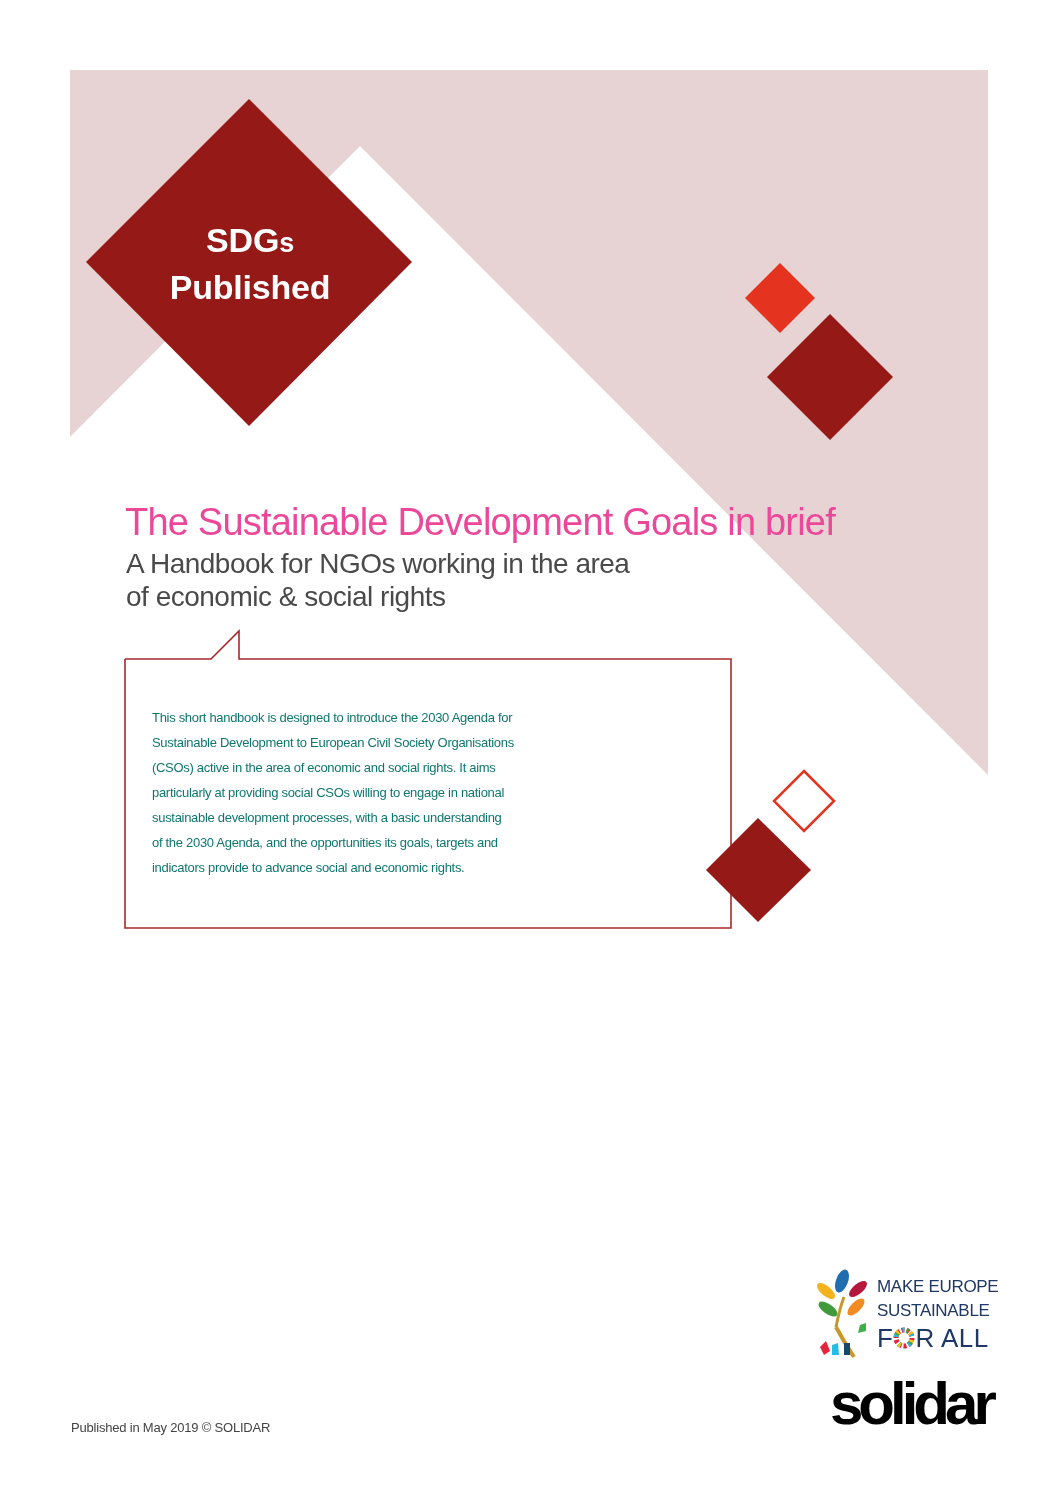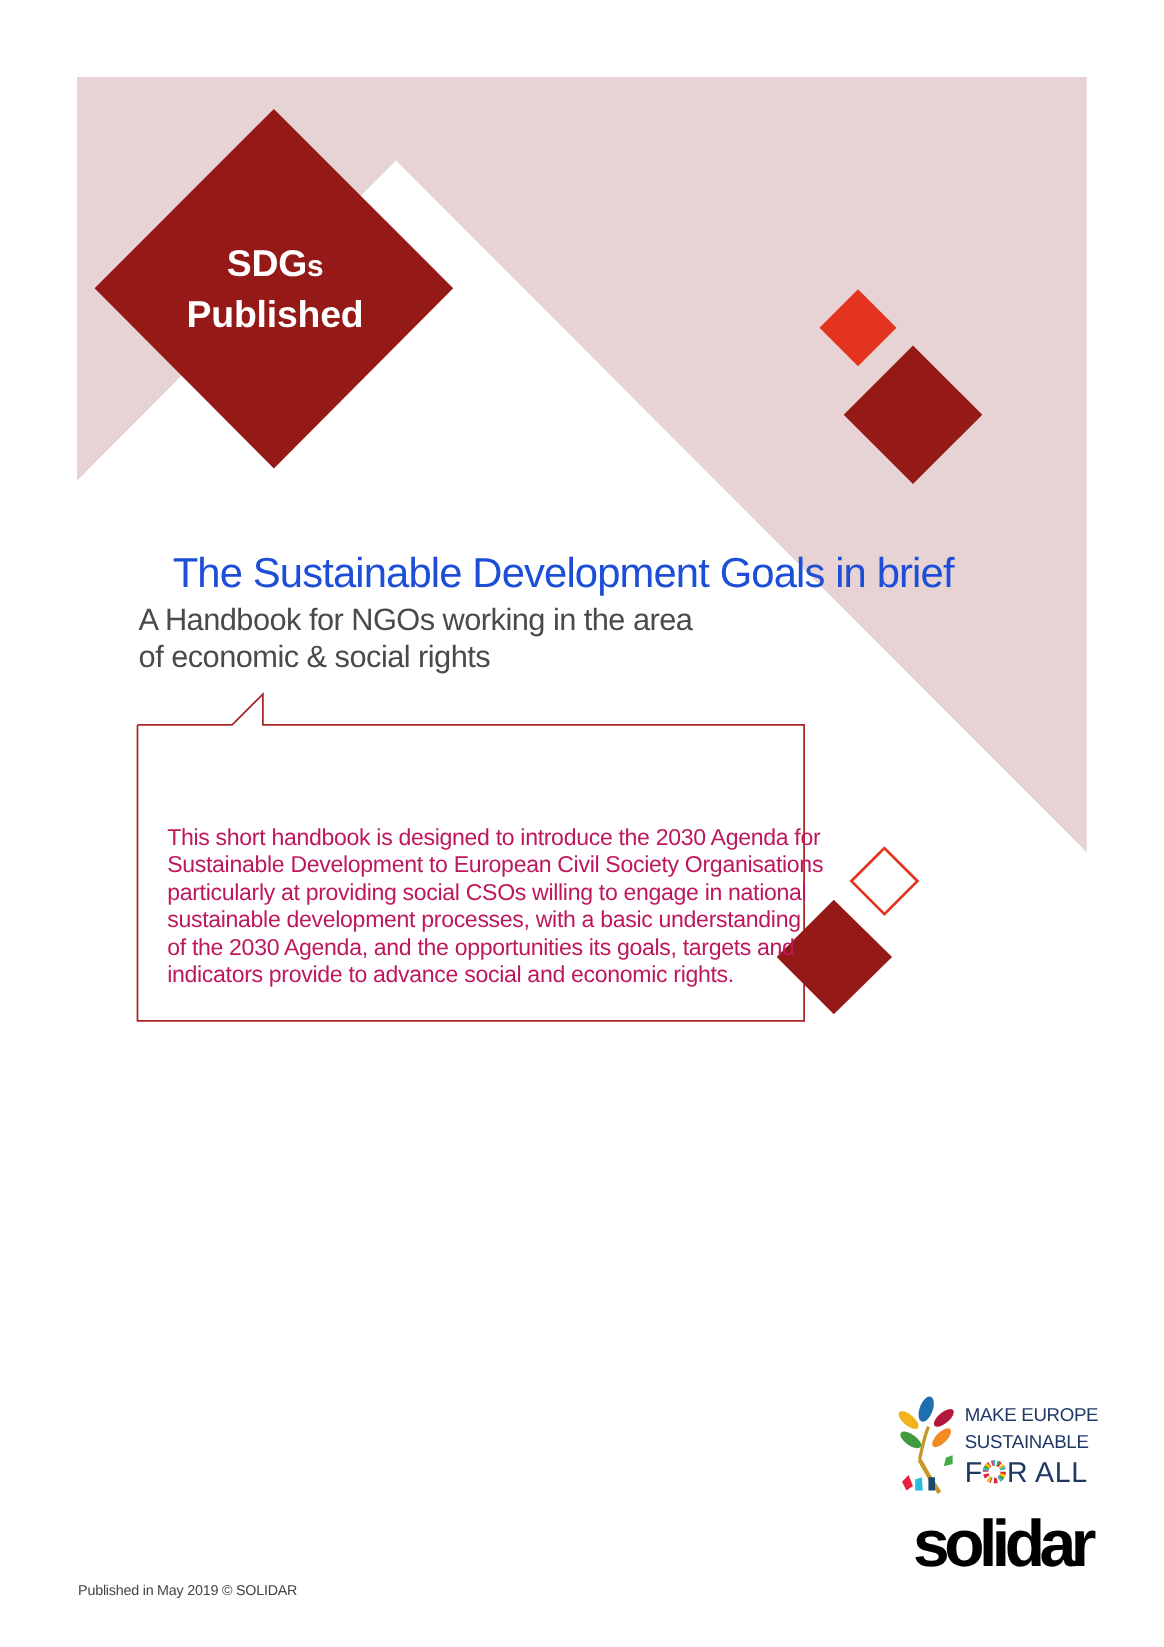--- a/index.html
+++ b/index.html
@@ -9,35 +9,35 @@
       font-family: "Liberation Sans", sans-serif;
     }
     .abs { position: absolute; }
     #bg-shape { left: 0; top: 0; width: 1058px; height: 1497px; }
     .diamond-text {
       left: 100px; top: 218px; width: 300px; text-align: center;
       color: #ffffff; font-size: 34px; line-height: 44px; letter-spacing: -0.2px; font-weight: bold;
     }
     .diamond-text .small-s { font-size: 27px; }
     .title {
-      left: 125px; top: 500px; color: #1d4ed8;
-      font-size: 38px; letter-spacing: -0.8px; white-space: nowrap; line-height: 44px; margin-left: 32px;
+      left: 125px; top: 500px; color: #ec4899;
+      font-size: 38px; letter-spacing: -0.8px; white-space: nowrap; line-height: 44px;
     }
     .subtitle {
       left: 126px; top: 547px; color: #4a4a4a;
       font-size: 28px; letter-spacing: -0.5px; line-height: 33px; white-space: nowrap;
     }
     #callout { left: 0; top: 0; width: 1058px; height: 1497px; }
     .callout-text {
-      left: 152px; top: 705px; width: 560px; color: #be185d;
-      font-size: 21px; line-height: 25px; letter-spacing: -0.3px; margin-top: 44px;
+      left: 152px; top: 705px; width: 560px; color: #0f766e;
+      font-size: 13px; line-height: 25px; letter-spacing: -0.3px;
     }
     .callout-text span { display: block; white-space: nowrap; }
     .published {
-      left: 71px; top: 1420px; color: #444; font-size: 13px; letter-spacing: -0.2px; margin-top: 18px;
+      left: 71px; top: 1420px; color: #444; font-size: 13px; letter-spacing: -0.2px;
     }
     .mesfa-text {
       left: 877px; top: 1275px; color: #1f3864; font-weight: normal;
       font-size: 17px; line-height: 24px; letter-spacing: -0.3px;
     }
     .mesfa-text .big { font-size: 26px; line-height: 30px; letter-spacing: 0.5px; }
     .solidar {
       left: 810px; top: 1372px; color: #000; font-weight: bold;
       font-size: 60px; letter-spacing: -5px; line-height: 64px;
       transform: scaleX(1.0);
@@ -70,20 +70,21 @@
 
 <svg id="callout" class="abs" viewBox="0 0 1058 1497" width="1058" height="1497">
   <polyline points="125,659 125,928 731,928 731,659 239,659 239,631 211,659 125,659" fill="none" stroke="#a8282a" stroke-width="1.6"></polyline>
   <polygon points="804,771 834,801 804,831 774,801" fill="none" stroke="#e4341f" stroke-width="2.5"></polygon>
   <polygon points="758,818 811,870 758,922 706,870" fill="#951916"></polygon>
 </svg>
 
 <div class="abs callout-text">
   <span>This short handbook is designed to introduce the 2030 Agenda for</span>
   <span>Sustainable Development to European Civil Society Organisations</span>
+  <span>(CSOs) active in the area of economic and social rights. It aims</span>
   <span>particularly at providing social CSOs willing to engage in national</span>
   <span>sustainable development processes, with a basic understanding</span>
   <span>of the 2030 Agenda, and the opportunities its goals, targets and</span>
   <span>indicators provide to advance social and economic rights.</span>
 </div>
 
 <svg class="abs" style="left:814px; top:1267px;" width="60" height="95" viewBox="0 0 60 95">
   <path d="M22,60 Q30,75 40,90" stroke="#c6982a" stroke-width="4" fill="none"></path>
   <path d="M22,60 Q26,40 30,30" stroke="#c6982a" stroke-width="3" fill="none"></path>
   <ellipse cx="28" cy="14" rx="6" ry="12" transform="rotate(20 28 14)" fill="#1f6fb0"></ellipse>

